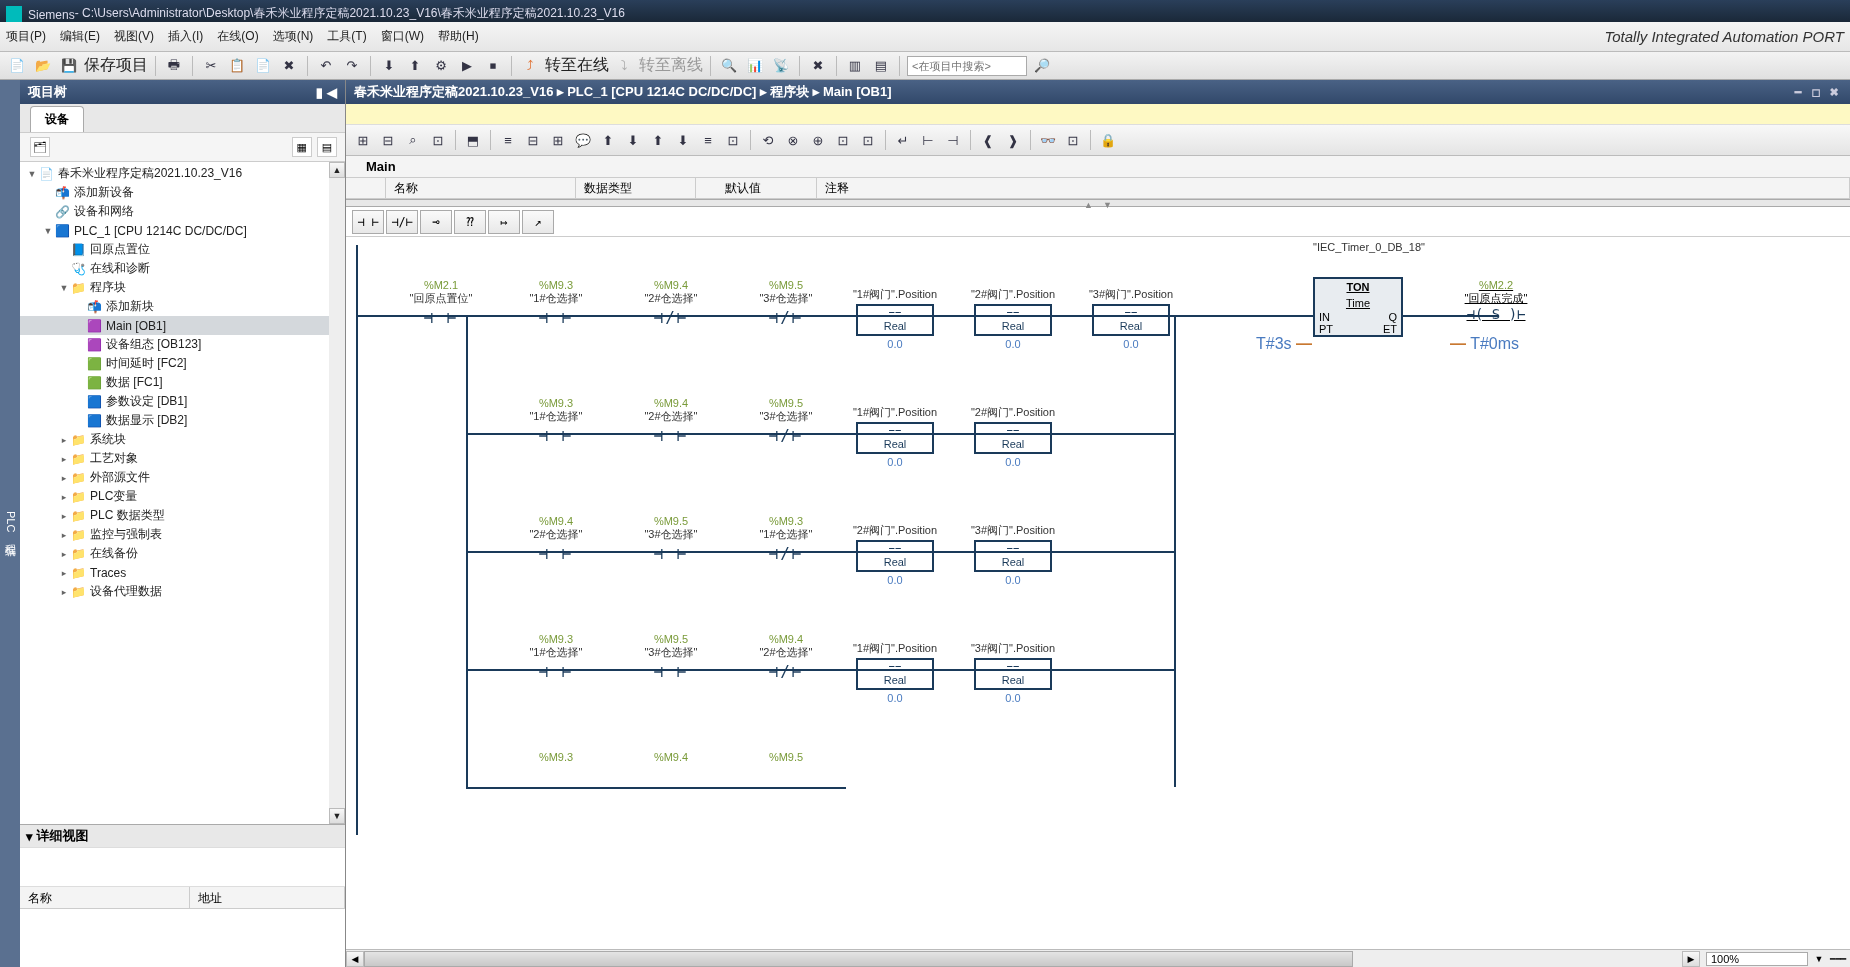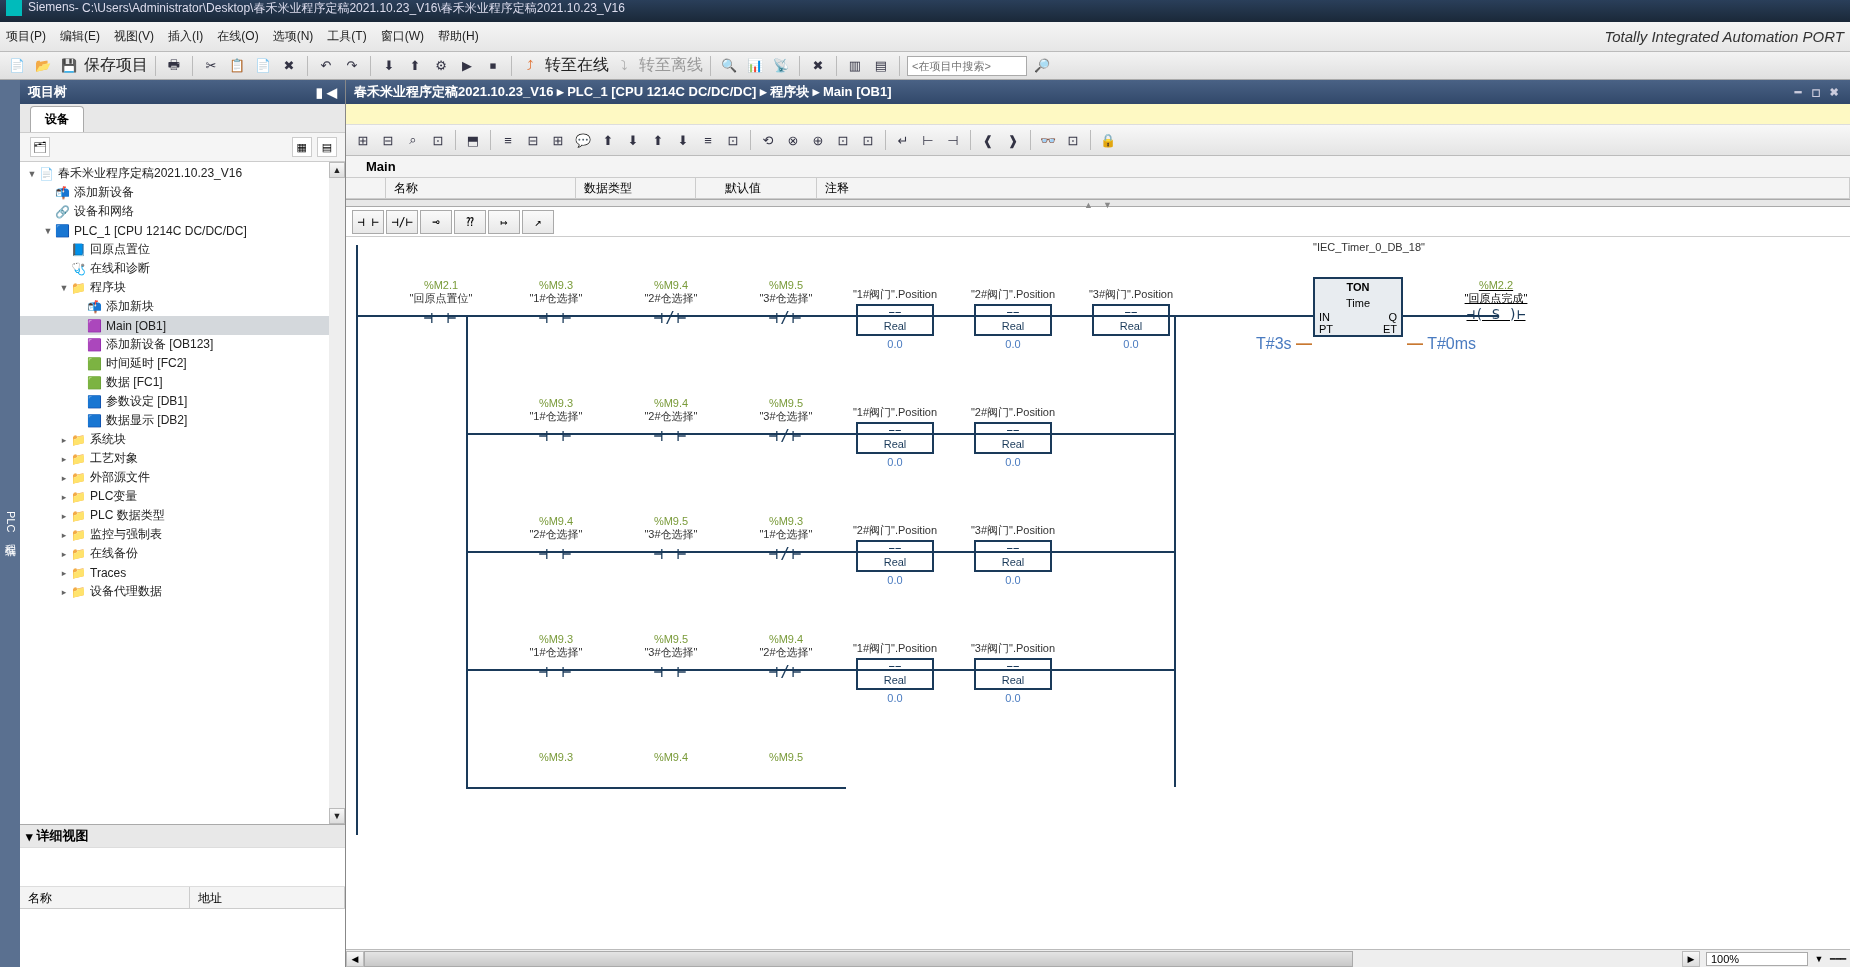--- a/index.html
+++ b/index.html
@@ -1,18 +1,18 @@
 <!DOCTYPE html>
 <html><head>
 <meta charset="utf-8">
 <style>
 * { box-sizing: border-box; margin: 0; padding: 0; font-family: "Segoe UI", Arial, sans-serif; }
 body { width: 1850px; height: 967px; background: #e8e8e8; overflow: hidden; font-size: 12px; }
 
-.titlebar { height: 22px; background: linear-gradient(#2a3f5a,#1a2838); color: #fff; display: flex; align-items: flex-start; padding: 0 6px; font-size: 12px; }
+.titlebar { height: 22px; background: linear-gradient(#2a3f5a,#1a2838); color: #fff; display: flex; align-items: flex-end; padding: 0 6px; font-size: 12px; }
 .titlebar .app-icon { width: 16px; height: 16px; background: #0bb; margin-right: 6px; }
 .titlebar .title-txt { color: #dde; }
 
 .menubar { height: 30px; background: linear-gradient(#f5f5f5,#e6e6e6); display: flex; align-items: center; padding: 0 6px; border-bottom: 1px solid #bbb; justify-content: space-between; }
 .menubar .menu-items { display: flex; gap: 14px; }
 .menubar .menu-item { color: #222; cursor: pointer; }
 .menubar .brand { color: #333; font-size: 15px; font-style: italic; font-weight: 500; text-align: right; }
 
 .toolbar { height: 28px; background: linear-gradient(#f3f3f3,#e0e0e0); display: flex; align-items: center; padding: 0 6px; border-bottom: 1px solid #aaa; gap: 4px; }
 .tbtn { width: 22px; height: 22px; border: 1px solid transparent; display: inline-flex; align-items: center; justify-content: center; font-size: 13px; color: #334; cursor: pointer; }
@@ -75,21 +75,21 @@
 .contact .tag { color: #7a9b3a; font-weight: 400; }
 .contact .name { color: #333; font-size: 11px; }
 .contact .sym { font-family: monospace; font-size: 16px; color: #1a3a5a; letter-spacing: 2px; margin-top: 2px; }
 
 .compare { position: absolute; width: 118px; text-align: center; font-size: 11px; }
 .compare .name { color: #333; }
 .compare .box { border: 2px solid #1a3a5a; padding: 2px 0; margin: 2px 20px; font-size: 11px; color: #1a3a5a; display:flex; flex-direction:column; align-items:center; }
 .compare .val { color: #4a7bc0; }
 
 .timer-box { position: absolute; width: 90px; border: 2px solid #1a3a5a; background: #e8ecf0; font-size: 11px; }
-.timer-box .hdr { padding: 2px; text-align: center; font-weight: bold; }
+.timer-box .hdr { padding: 2px; text-align: center; font-weight: bold; text-decoration: underline; }
 .timer-box .row { display: flex; justify-content: space-between; padding: 0 4px; }
 .timer-pin { position: absolute; font-size: 16px; color: #4a7bc0; }
 .timer-pin .pin-wire { color: #c87830; font-weight: bold; }
 .timer-name { position: absolute; text-align: center; font-size: 11px; width: 90px; color:#333; }
 .timer-name .tn-quote { color: #333; }
 
 .coil { position: absolute; width: 110px; text-align: center; font-size: 11px; text-decoration: underline; }
 .coil .tag { color: #7a9b3a; font-weight: 500; }
 .coil .sym { font-family: monospace; font-size: 14px; color: #1a3a5a; }
 
@@ -233,21 +233,21 @@
           <span class="tree-label">添加新块</span>
         </div>
         <div class="tree-row selected" style="padding-left: 54px;">
           <span class="tree-toggle"></span>
           <span class="tree-icon">🟪</span>
           <span class="tree-label">Main [OB1]</span>
         </div>
         <div class="tree-row" style="padding-left: 54px;">
           <span class="tree-toggle"></span>
           <span class="tree-icon">🟪</span>
-          <span class="tree-label">添加新设备 [OB123]</span>
+          <span class="tree-label">设备组态 [OB123]</span>
         </div>
         <div class="tree-row" style="padding-left: 54px;">
           <span class="tree-toggle"></span>
           <span class="tree-icon">🟩</span>
           <span class="tree-label">时间延时 [FC2]</span>
         </div>
         <div class="tree-row" style="padding-left: 54px;">
           <span class="tree-toggle"></span>
           <span class="tree-icon">🟩</span>
           <span class="tree-label">数据 [FC1]</span>
@@ -573,21 +573,21 @@
           <div class="row">
             <span>IN</span>
             <span>Q</span>
           </div>
           <div class="row">
             <span>PT</span>
             <span>ET</span>
           </div>
         </div>
         <div class="timer-pin" style="left: 910px; top: 98px;"><span>T#3s</span> <span class="pin-wire">—</span></div>
-        <div class="timer-pin" style="left: 1061px; top: 98px; text-align: right;"><span class="pin-wire">—</span> <span>T#0ms</span></div>
+        <div class="timer-pin" style="left: 1104px; top: 98px; text-align: right;"><span class="pin-wire">—</span> <span>T#0ms</span></div>
         <div class="hline" style="left: 1057px; top: 78px; width: 95px;"></div>
         <div class="coil" style="left: 1095px; top: 42px;">
           <div class="tag">%M2.2</div>
           <div class="name">"回原点完成"</div>
           <div class="sym">⊣( S )⊢</div>
         </div>
       </div>
 
     <div class="hscroll">
       <div class="sb-btn">◀</div>

